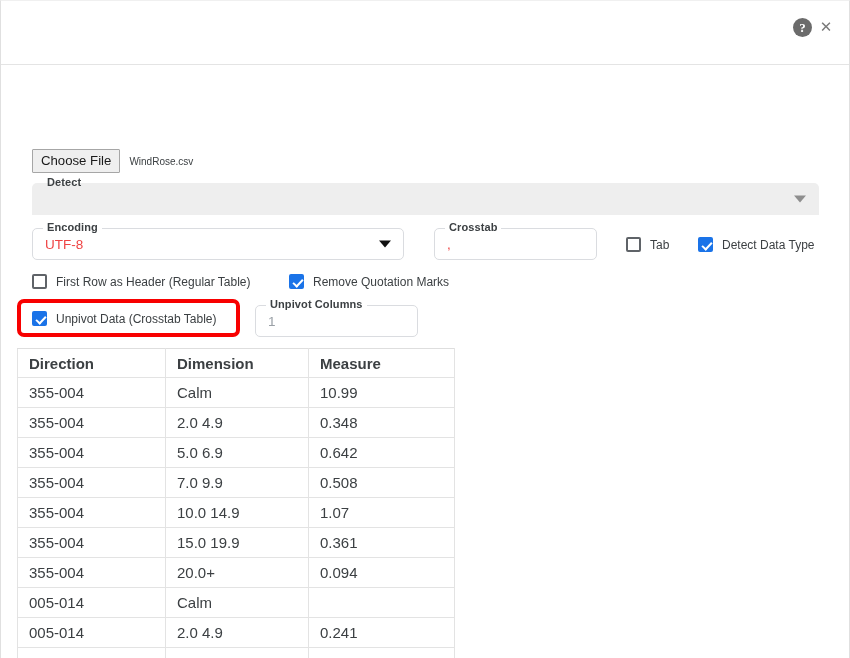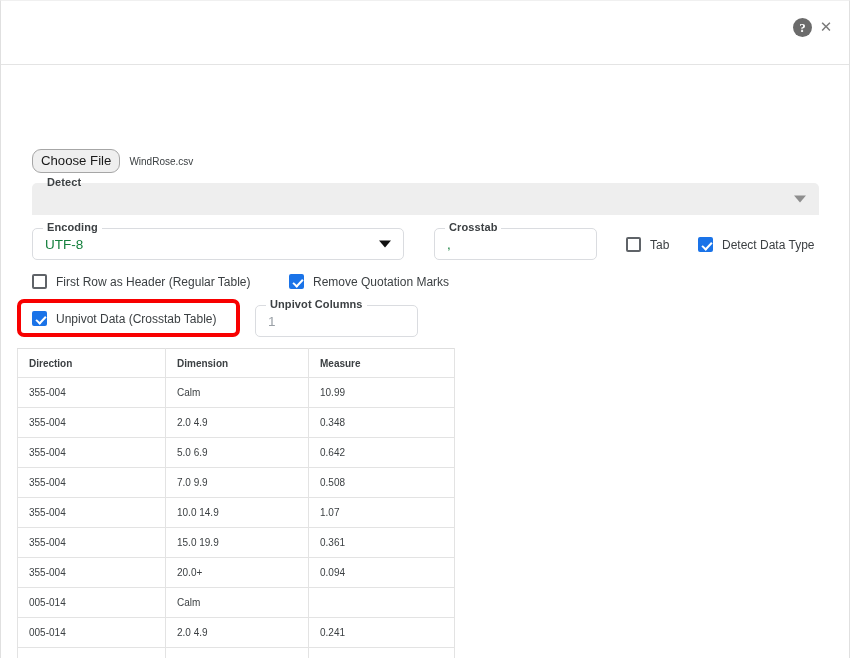--- a/index.html
+++ b/index.html
@@ -61,21 +61,21 @@
   }
 
   
   .dlg-body { position: relative; }
 
   
   .file-row { position: absolute; left: 31px; top: 84px; display: flex; align-items: center; }
   .choose-file-btn {
     border: 1px solid #a6a6a6;
     background: #efefef;
-    border-radius: 9px;
+    border-radius: 1px;
     font-size: 13.2px;
     color: #1a1a1a;
     padding: 3px 8px 4px 8px;
     font-family: "Liberation Sans", sans-serif;
     cursor: pointer;
   }
   .file-name { margin-left: 9px; font-size: 10px; color: #3c4043; }
 
   
   .field { position: absolute; }
@@ -96,21 +96,21 @@
     font-size: 11px;
     font-weight: bold;
     color: #3c4043;
     letter-spacing: .1px;
   }
   .field .value {
     position: absolute;
     left: 13px; top: 50%;
     transform: translateY(-50%);
     font-size: 13.5px;
-    color: #15803d;
+    color: #ef4444;
   }
   .field .value.placeholder { color: #9aa0a6; }
   .field .caret {
     position: absolute;
     right: 13px; top: 50%;
     transform: translateY(-50%);
     width: 0; height: 0;
     border-left: 6px solid transparent;
     border-right: 6px solid transparent;
     border-top: 7px solid #111111;
@@ -160,21 +160,21 @@
   .data-table {
     position: absolute;
     left: 16px; top: 283px;
     width: 437px;
     border-collapse: collapse;
     table-layout: fixed;
   }
   .data-table th, .data-table td {
     border: 1px solid #e3e3e3;
     text-align: left;
-    font-size: 10px;
+    font-size: 15px;
     color: #3c4043;
     padding: 0 0 0 11px;
     height: 30px;
     overflow: hidden;
     white-space: nowrap;
   }
   .data-table th {
     font-weight: bold;
     height: 29px;
     color: #3c4043;

